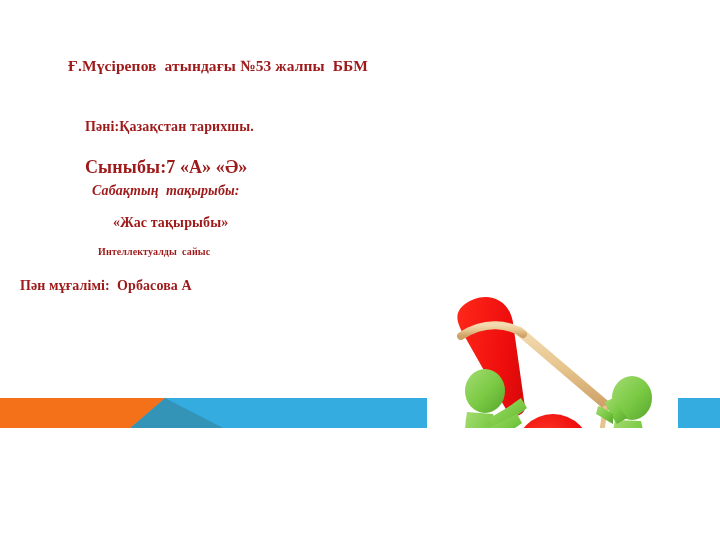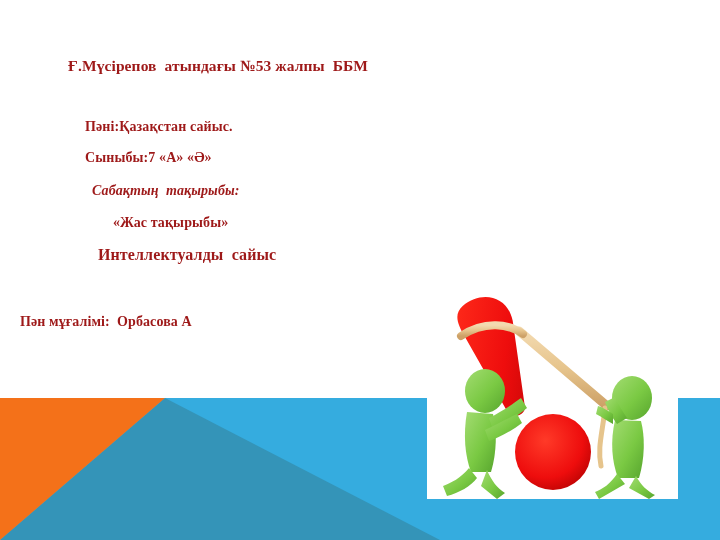--- a/index.html
+++ b/index.html
@@ -3,21 +3,21 @@
 <meta charset="utf-8">
 <style>
   html, body {
     margin: 0;
     padding: 0;
     background: #ffffff;
   }
   #slide {
     position: relative;
     width: 720px;
-    height: 540px;
+    height: 428px;
     background: #ffffff;
     overflow: hidden;
     font-family: "Liberation Serif", "DejaVu Serif", serif;
   }
 
   
   .band {
     position: absolute;
     left: 0;
     top: 398px;
@@ -55,25 +55,25 @@
   }
   .tline {
     position: absolute;
     color: #9e1919;
     font-weight: bold;
     white-space: pre;
     letter-spacing: 0.1px;
   }
   .t-title   { left: 68px;  top: 57px;  font-size: 15.5px; }
   .t-l0      { left: 85px;  top: 119px; font-size: 14px; }
-  .t-l1      { left: 85px;  top: 150px; font-size: 14px; }
+  .t-l1      { left: 85px;  top: 157px; font-size: 18px; }
   .t-l2      { left: 92px;  top: 183px; font-size: 14px; font-style: italic; }
   .t-l3      { left: 113px; top: 215px; font-size: 14px; }
-  .t-l4      { left: 98px;  top: 246px; font-size: 16px; }
-  .t-l5      { left: 20px;  top: 278px; font-size: 14px; margin-top: 36px; }
+  .t-l4      { left: 98px;  top: 246px; font-size: 10px; }
+  .t-l5      { left: 20px;  top: 278px; font-size: 14px; }
 
   
   .picture {
     position: absolute;
     left: 427px;
     top: 290px;
     width: 251px;
     height: 209px;
     background: #ffffff;
   }
@@ -85,21 +85,21 @@
 <div id="slide">
 
   <div class="band">
     <div class="band-blue"></div>
     <div class="band-teal"></div>
     <div class="band-orange"></div>
   </div>
 
   <div class="text-block">
     <div class="tline t-title">Ғ.Мүсірепов  атындағы №53 жалпы  ББМ</div>
-    <div class="tline t-l0">Пәні:Қазақстан сайыс.</div>
+    <div class="tline t-l0">Пәні:Қазақстан тарихшы.</div>
     <div class="tline t-l1">Сыныбы:7 «А» «Ә»</div>
     <div class="tline t-l2">Сабақтың  тақырыбы:</div>
     <div class="tline t-l3">«Жас тақырыбы»</div>
     <div class="tline t-l4">Интеллектуалды  сайыс</div>
     <div class="tline t-l5">Пән мұғалімі:  Орбасова А</div>
   </div>
 
   <div class="picture">
     <svg width="251" height="209" viewBox="0 0 251 209" xmlns="http://www.w3.org/2000/svg">
       <defs>

